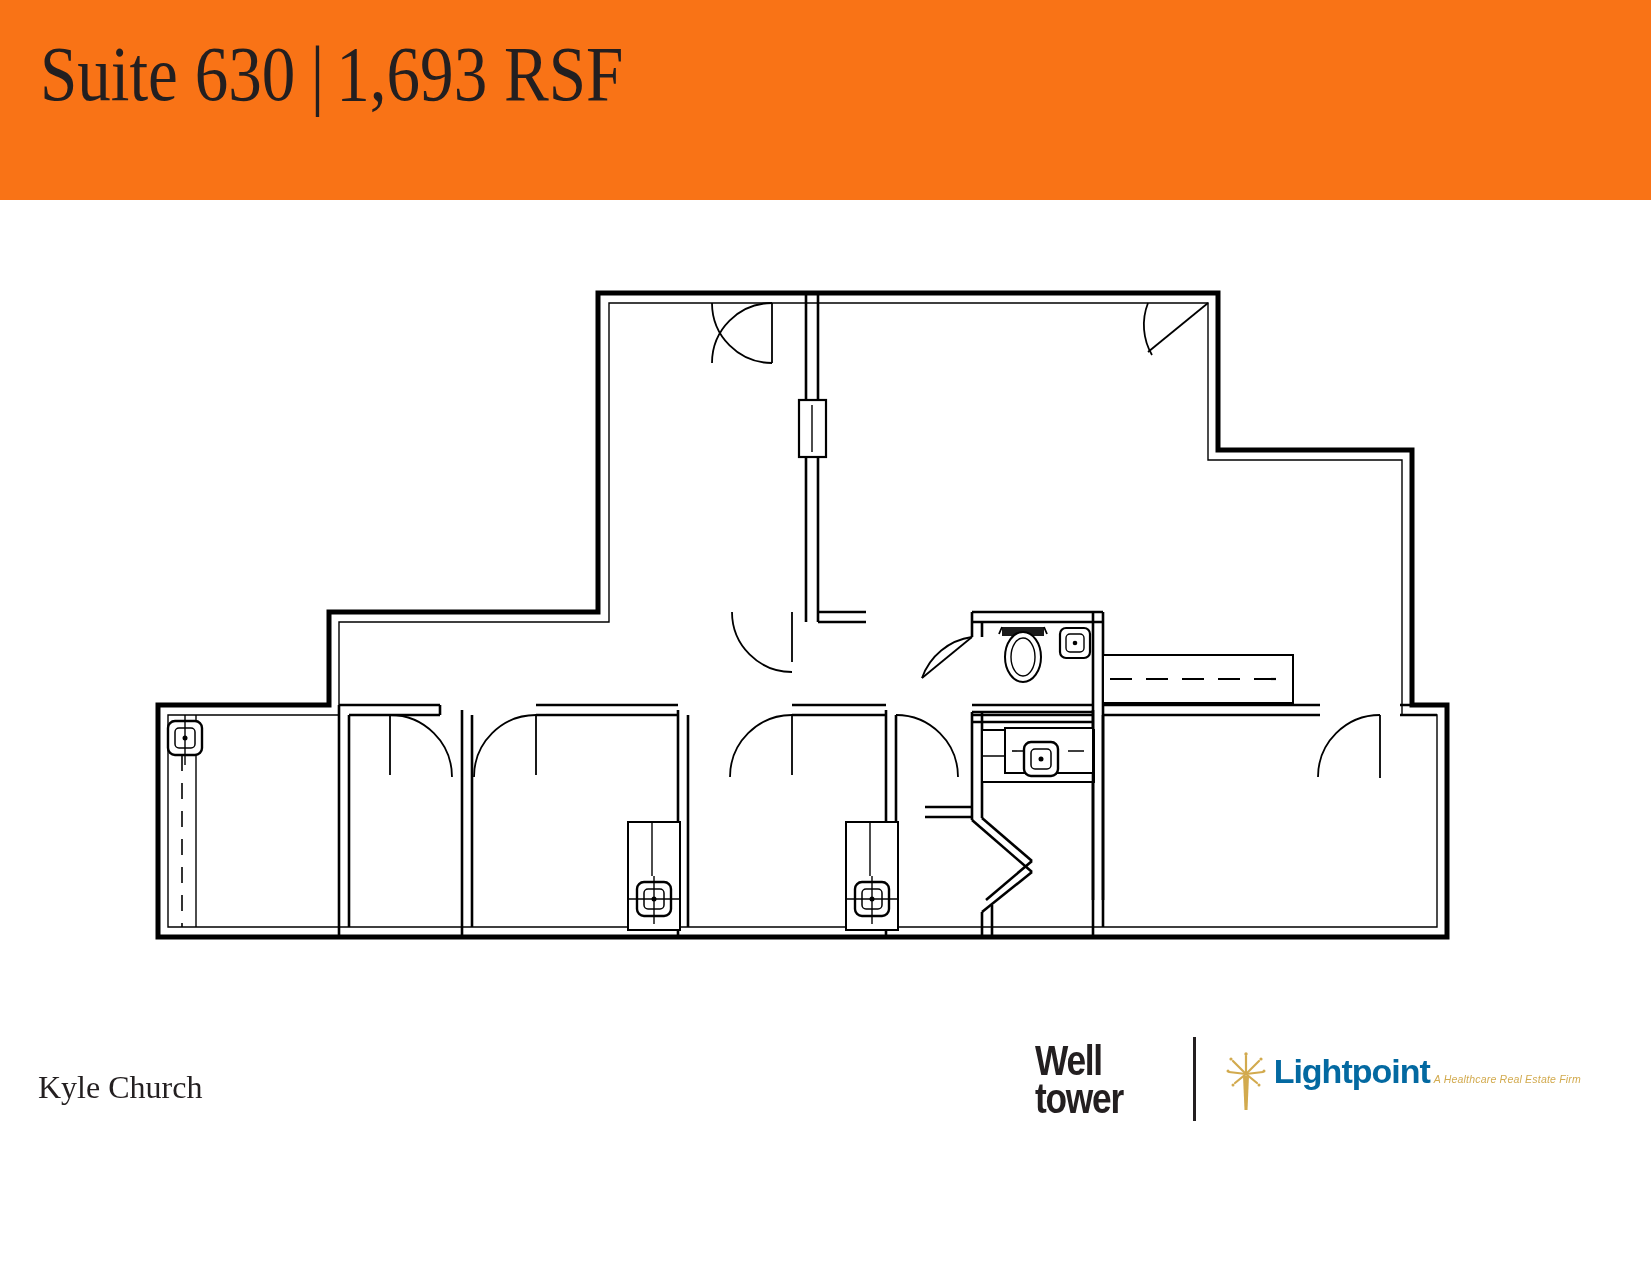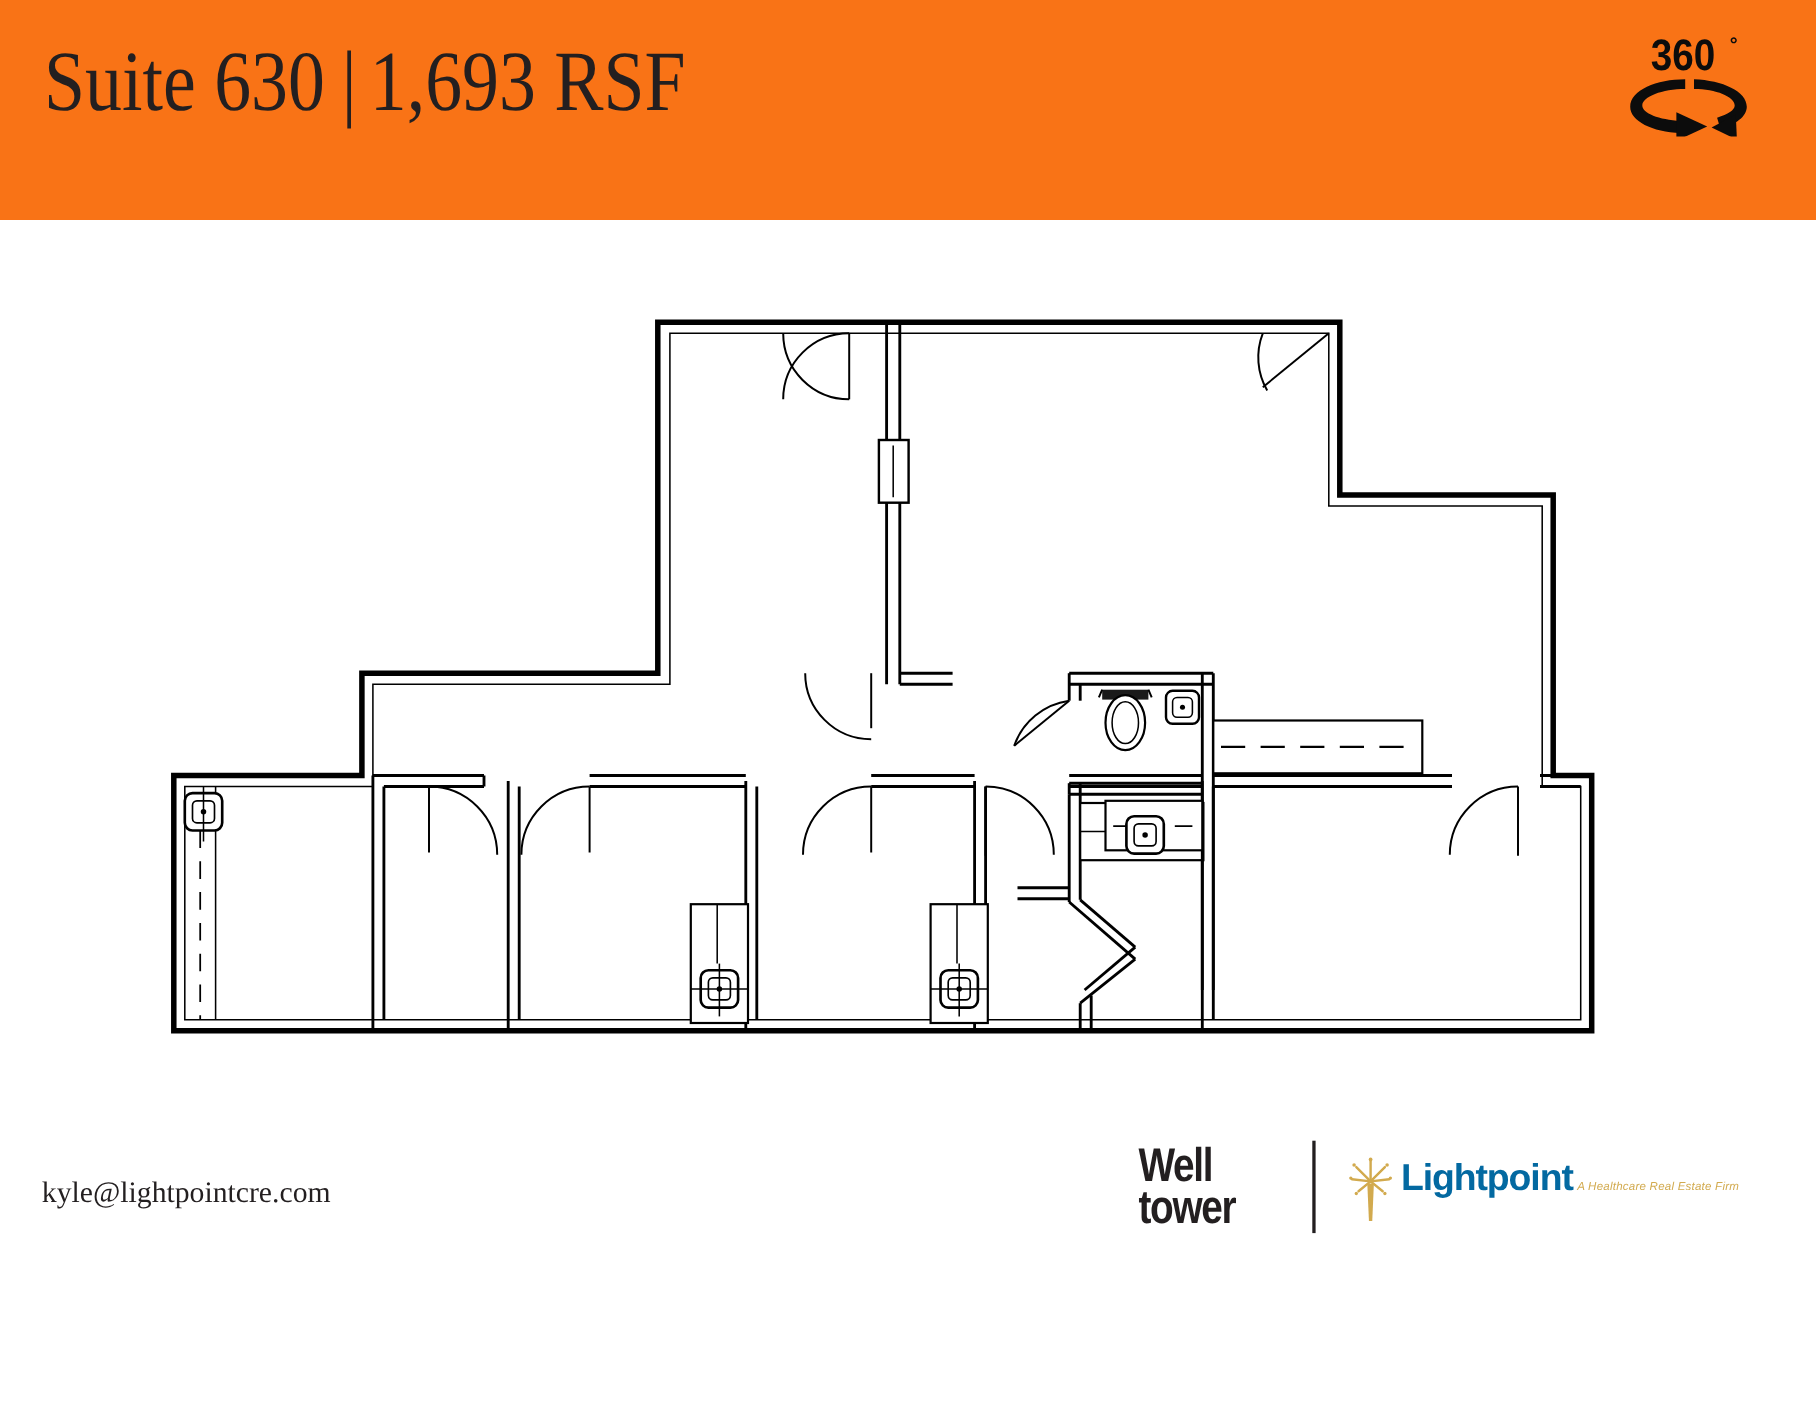--- a/index.html
+++ b/index.html
@@ -151,48 +151,20 @@
   .fill-w  { fill: #ffffff; }
 </style>
 </head>
 <body>
 
 <div class="header">
   <div class="header-title">
     <span>Suite 630</span><span class="sep">|</span><span>1,693 RSF</span>
   </div>
 
-  <div class="badge-360">
-    <svg width="130" height="100" viewBox="0 0 130 100" aria-hidden="true">
-
-      <g fill="#0c0c0c">
-
-        <path d="M66,48
-                 C40,48 16,58 16,73
-                 C16,86 36,96 62,97
-                 L62,86
-                 C42,85 27,79 27,72
-                 C27,64 45,57 66,57 Z"></path>
-
-        <path d="M58,78 L58,104 L86,91 Z"></path>
-
-        <path d="M74,48
-                 C100,49 122,59 122,73
-                 C122,82 112,89 98,93
-                 L95,83
-                 C105,80 111,76 111,72
-                 C111,64 94,57 74,57 Z"></path>
-
-        <path d="M112,80 L90,92 L113,103 Z"></path>
-      </g>
-
-      <text x="64" y="40" font-family="Liberation Sans, sans-serif" font-size="40" font-weight="bold" fill="#0c0c0c" text-anchor="middle" transform="scale(0.88,1)" transform-origin="64 40">360</text>
-      <text x="110" y="22" font-family="Liberation Sans, sans-serif" font-size="18" font-weight="bold" fill="#0c0c0c" text-anchor="middle">°</text>
-    </svg>
-  </div>
 </div>
 
 <div class="plan-wrap">
   <svg width="1651" height="840" viewBox="0 0 1651 840">
     <rect x="0" y="0" width="1651" height="840" fill="#ffffff"></rect>
 
     <g>
 
       <path class="w-thick" d="
         M 598,93
@@ -389,21 +361,21 @@
         <circle cx="872" cy="699" r="2.5" fill="#000"></circle>
         <path class="w-hair" d="M 872,676 L 872,724"></path>
         <path class="w-hair" d="M 846,699 L 898,699"></path>
       </g>
     </g>
 
   </svg>
 </div>
 
 <div class="contact">
-  <div class="contact-email">kyle@lightpointcre.com</div>
+  <div class="contact-name">Kyle Church</div>
 </div>
 
 <div class="logos">
   <div class="logo-welltower">
     <div>Well</div>
     <div>tower</div>
   </div>
 
   <div class="logo-divider"></div>
 

